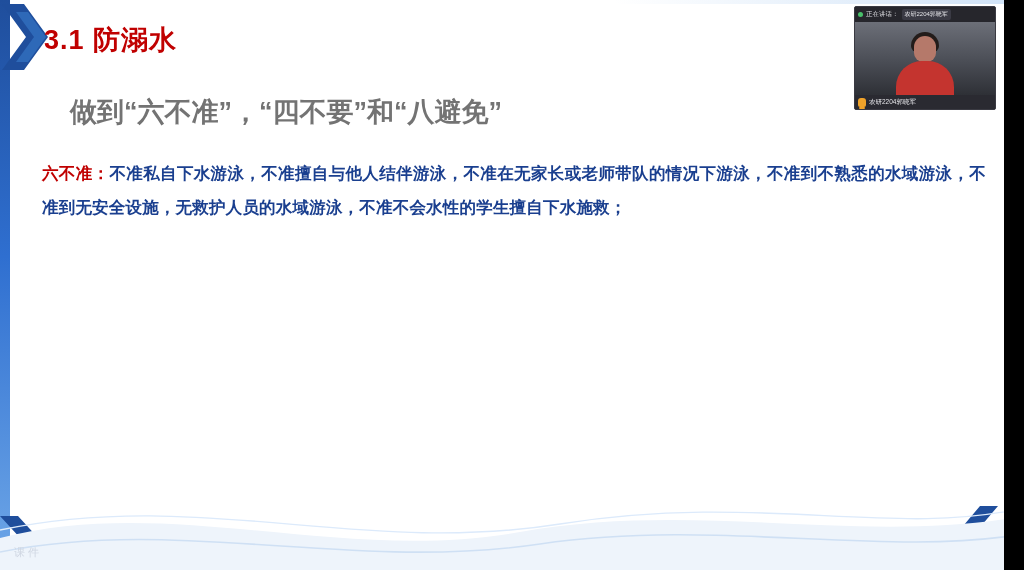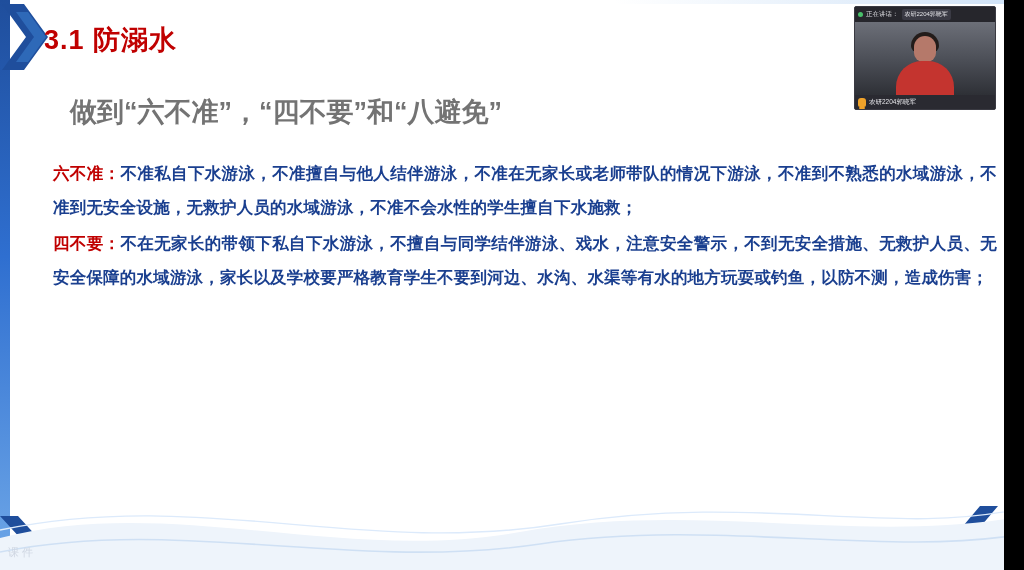--- a/index.html
+++ b/index.html
@@ -88,21 +88,20 @@
     color: #737373;
     white-space: nowrap;
   }
 
   
   .body-wrap {
     position: absolute;
     left: 42px;
     top: 156px;
     width: 944px;
-    margin-left: 11px;
   }
   .para {
     font-size: 16.5px;
     font-weight: bold;
     color: #1a3f8f;
     line-height: 34px;
     text-align: justify;
     margin: 0 0 2px 0;
     letter-spacing: 0.2px;
   }
@@ -219,21 +218,21 @@
   }
   .video-bottombar .vname {
     color: #e4e4e8;
     font-size: 6.5px;
     white-space: nowrap;
   }
 
   
   .watermark {
     position: absolute;
-    left: 8px;
+    left: 14px;
     bottom: 10px;
     font-size: 11px;
     color: #cfd6e2;
     letter-spacing: 3px;
     user-select: none;
   }
 </style>
 </head>
 <body>
 
@@ -263,23 +262,20 @@
       <path d="M0,70 C200,28 360,96 560,64 C760,32 890,78 1024,48" fill="none" stroke="#dceafb" stroke-width="1.4"></path>
     </svg>
   </div>
 
   <div class="title">3.1 防溺水</div>
   <div class="subtitle">做到“六不准”，“四不要”和“八避免”</div>
 
   <div class="body-wrap">
     <p class="para">
       <span class="lead">六不准：</span><span>不准私自下水游泳，不准擅自与他人结伴游泳，不准在无家长或老师带队的情况下游泳，不准到不熟悉的水域游泳，不准到无安全设施，无救护人员的水域游泳，不准不会水性的学生擅自下水施救；</span>
-    </p>
-    <p class="para">
-      <span class="lead">四不要：</span><span>不在无家长的带领下私自下水游泳，不擅自与同学结伴游泳、戏水，注意安全警示，不到无安全措施、无救护人员、无安全保障的水域游泳，家长以及学校要严格教育学生不要到河边、水沟、水渠等有水的地方玩耍或钓鱼，以防不测，造成伤害；</span>
     </p>
   </div>
 
   <div class="watermark">课件</div>
 
   <div class="video-panel">
     <div class="video-topbar">
       <span class="dot"></span>
       <span class="speak-label">正在讲话：</span>
       <span class="name-chip">农研2204郭晓军</span>

